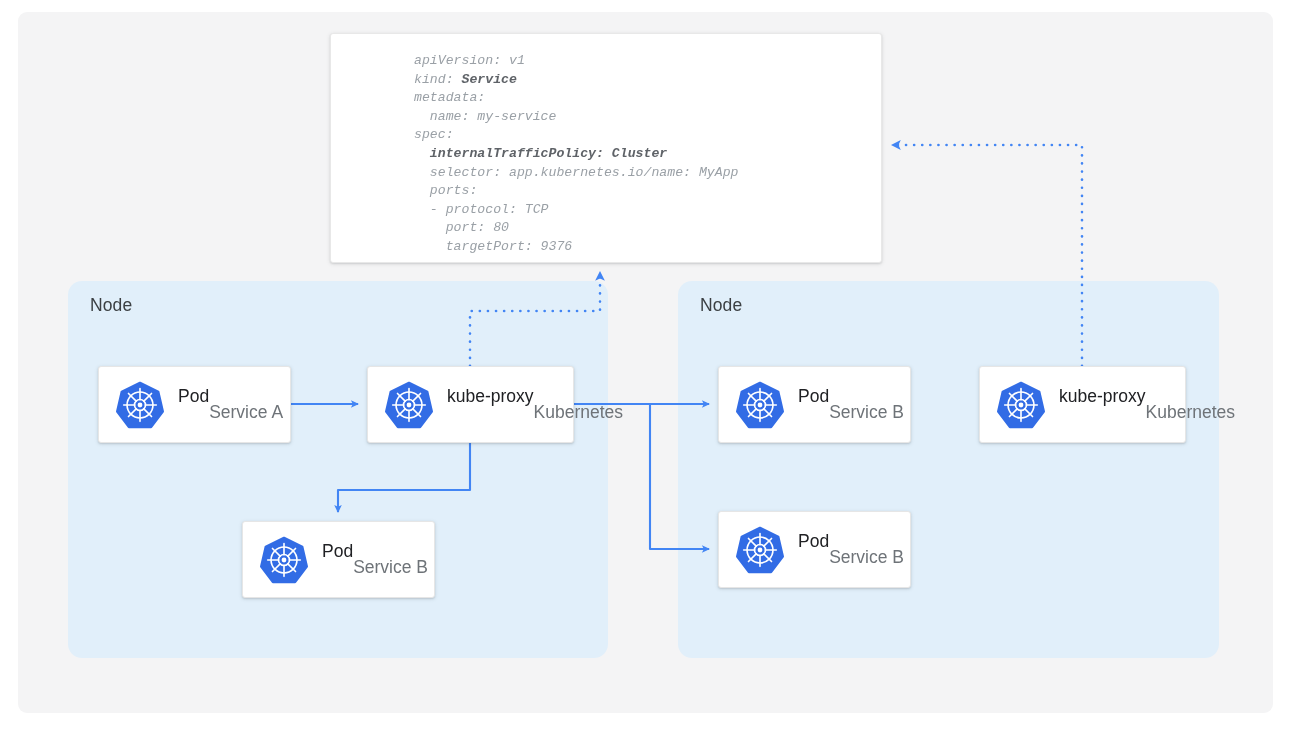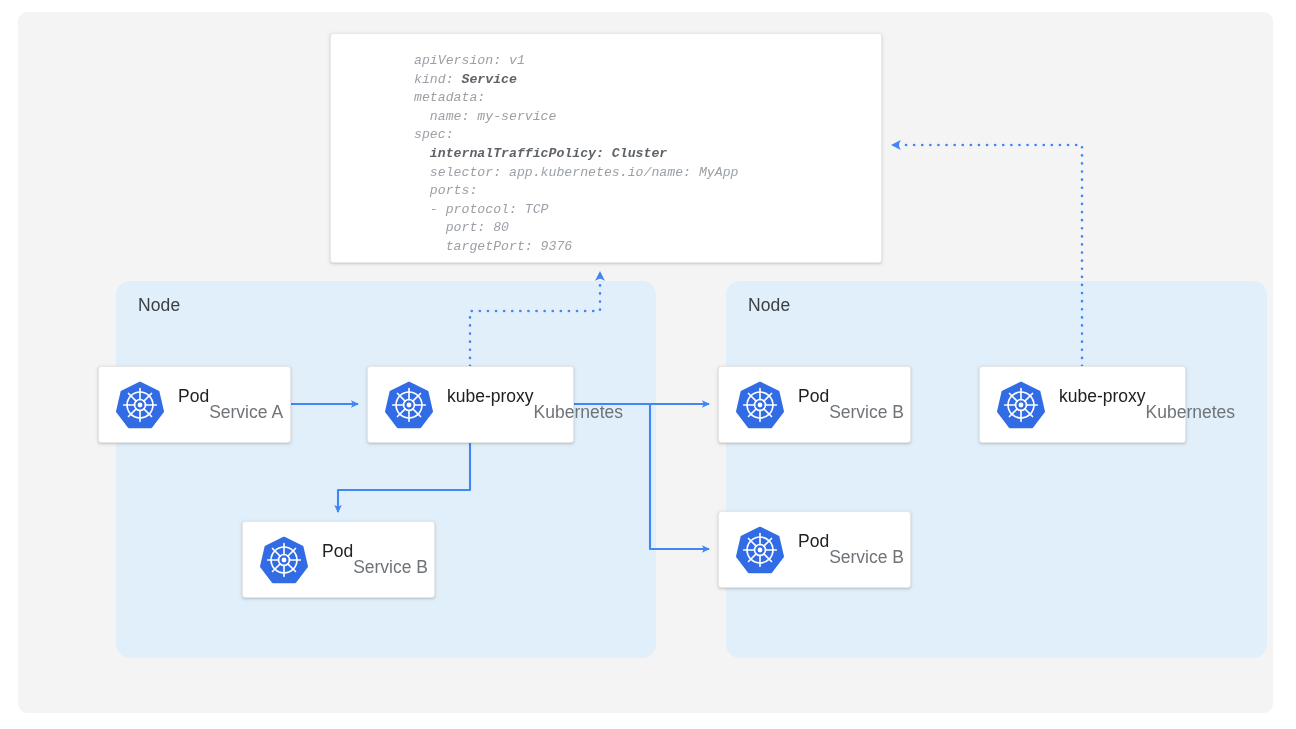--- a/index.html
+++ b/index.html
@@ -23,21 +23,20 @@
     width: 1255px;
     height: 701px;
     background: #f4f4f5;
     border-radius: 9px;
   }
   
   .node-box {
     position: absolute;
     background: #e1effa;
     border-radius: 14px;
-    margin-left: 48px;
   }
   .node-label {
     position: absolute;
     left: 22px;
     top: 14px;
     font-size: 17.5px;
     color: #3c4043;
     letter-spacing: 0.1px;
     white-space: nowrap;
   }

